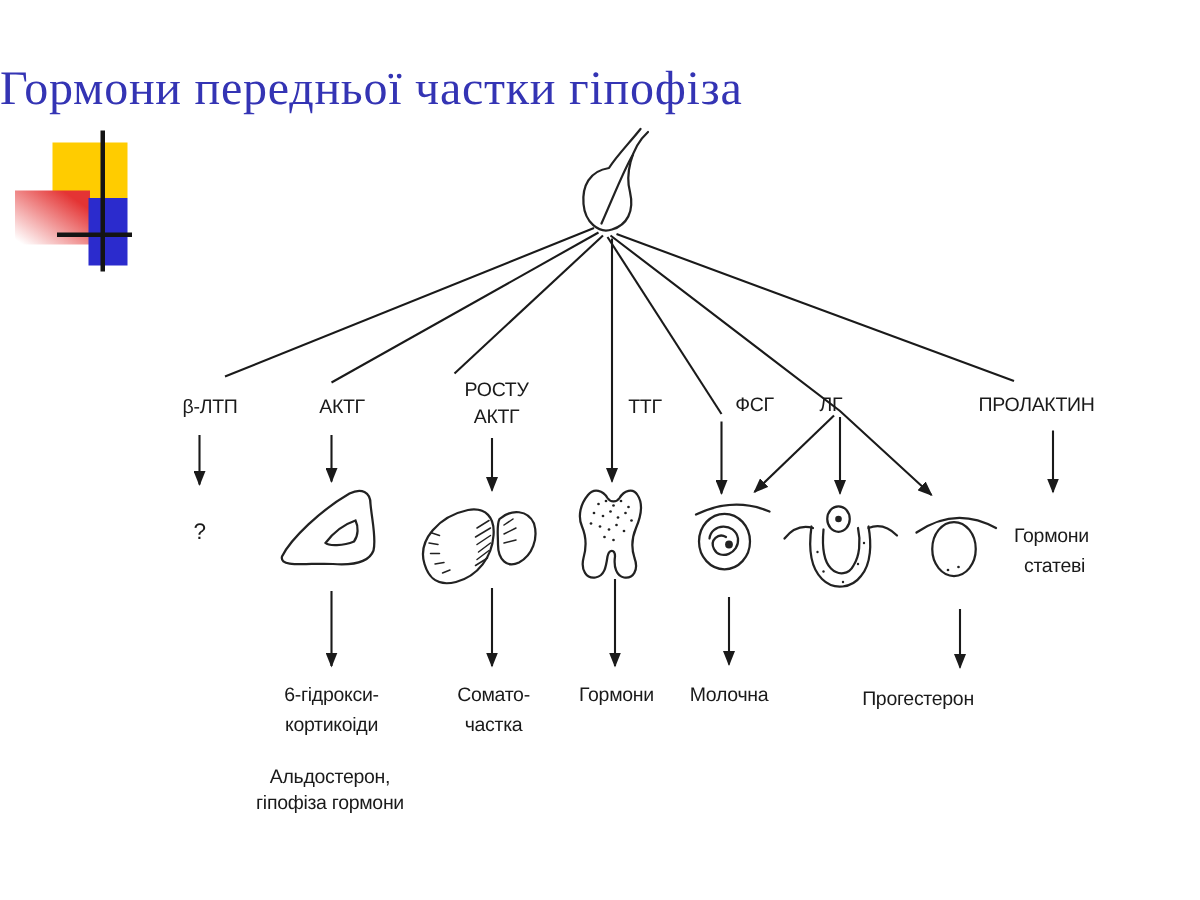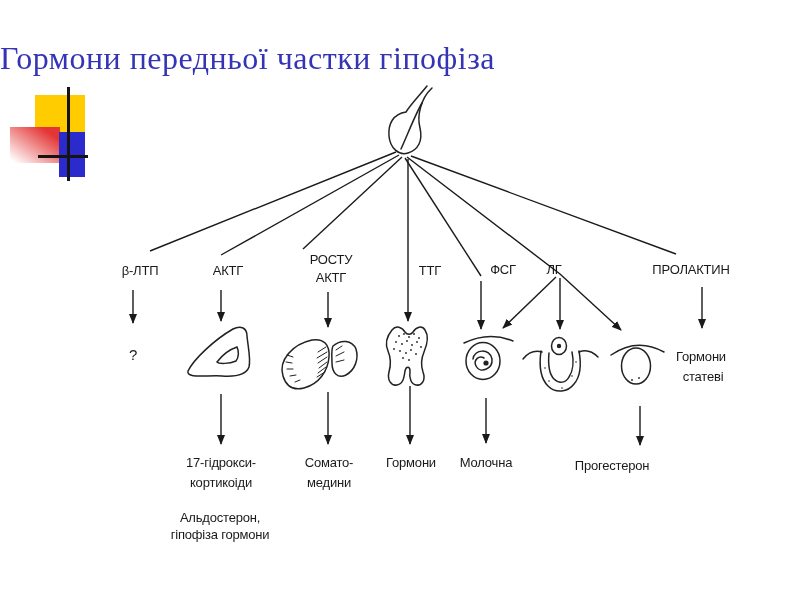--- a/index.html
+++ b/index.html
@@ -164,23 +164,23 @@
   <div class="lbl" style="left:331px;top:270px">АКТГ</div>
   <div class="lbl" style="left:430px;top:263px">ТТГ</div>
   <div class="lbl" style="left:503px;top:262px">ФСГ</div>
   <div class="lbl" style="left:554px;top:262px">ЛГ</div>
   <div class="lbl" style="left:691px;top:262px">ПРОЛАКТИН</div>
 
   <div class="lbl" id="q-label" style="left:133px;top:346px">?</div>
   <div class="lbl" style="left:701px;top:349px">Гормони</div>
   <div class="lbl" style="left:703px;top:369px">статеві</div>
 
-  <div class="lbl" style="left:221px;top:455px">17-гідрокси-</div>
+  <div class="lbl" style="left:221px;top:455px">6-гідрокси-</div>
   <div class="lbl" style="left:221px;top:475px">кортикоіди</div>
   <div class="lbl" style="left:329px;top:455px">Сомато-</div>
-  <div class="lbl" style="left:329px;top:475px">медини</div>
+  <div class="lbl" style="left:329px;top:475px">частка</div>
   <div class="lbl" style="left:411px;top:455px">Гормони</div>
   <div class="lbl" style="left:486px;top:455px">Молочна</div>
   <div class="lbl" style="left:612px;top:458px">Прогестерон</div>
   <div class="lbl" style="left:220px;top:510px">Альдостерон,</div>
   <div class="lbl" style="left:220px;top:527px">гіпофіза гормони</div>
 
 </div>
 
 </body></html>

